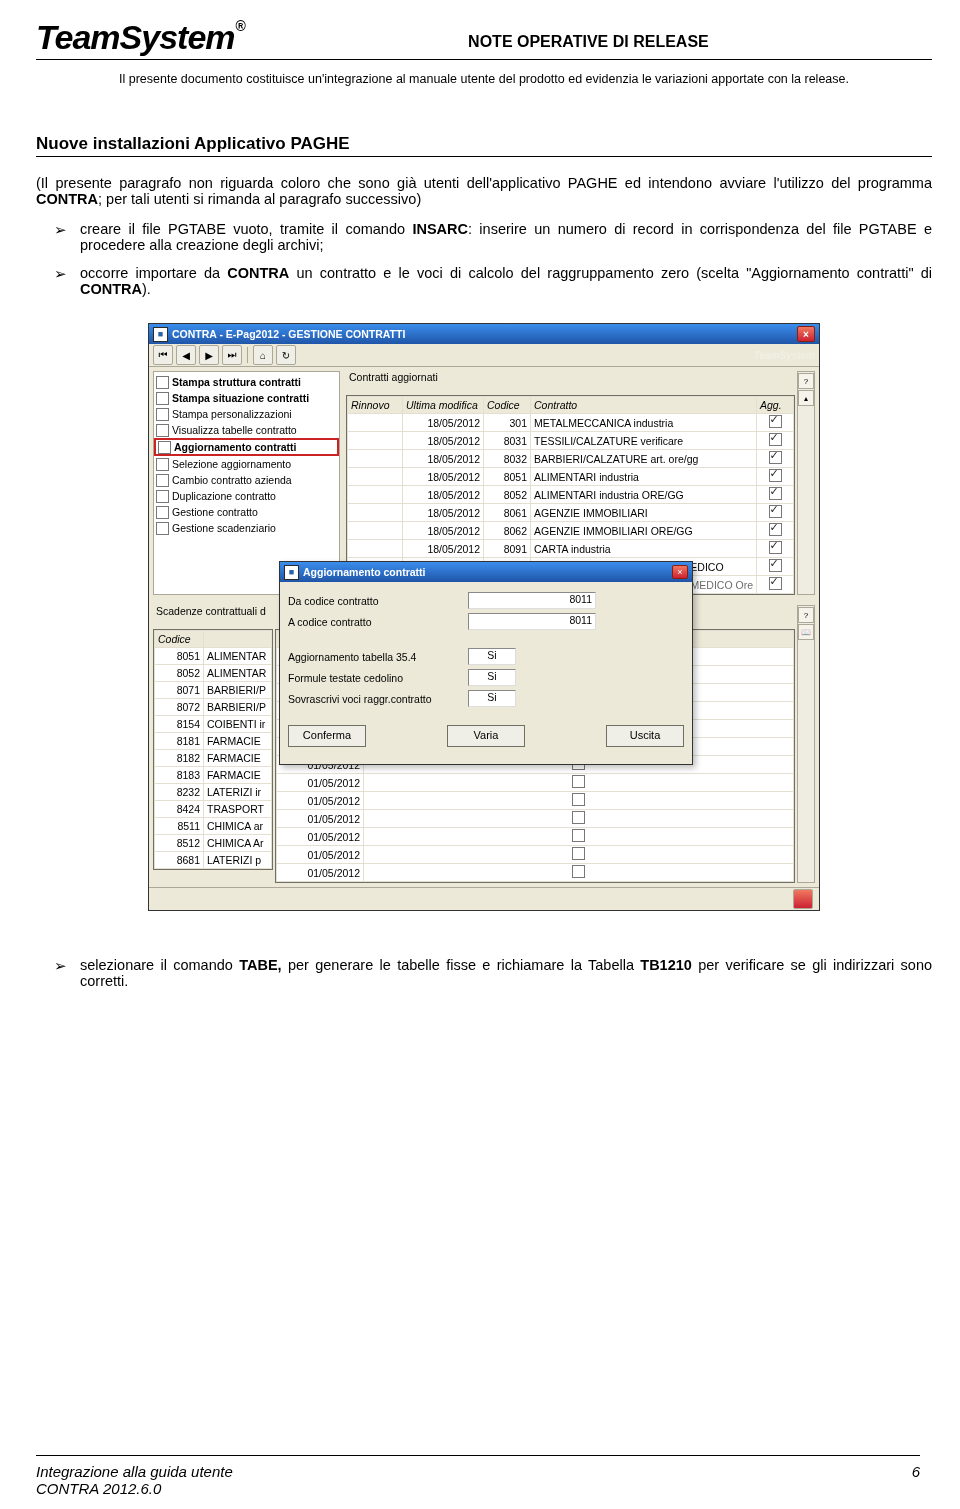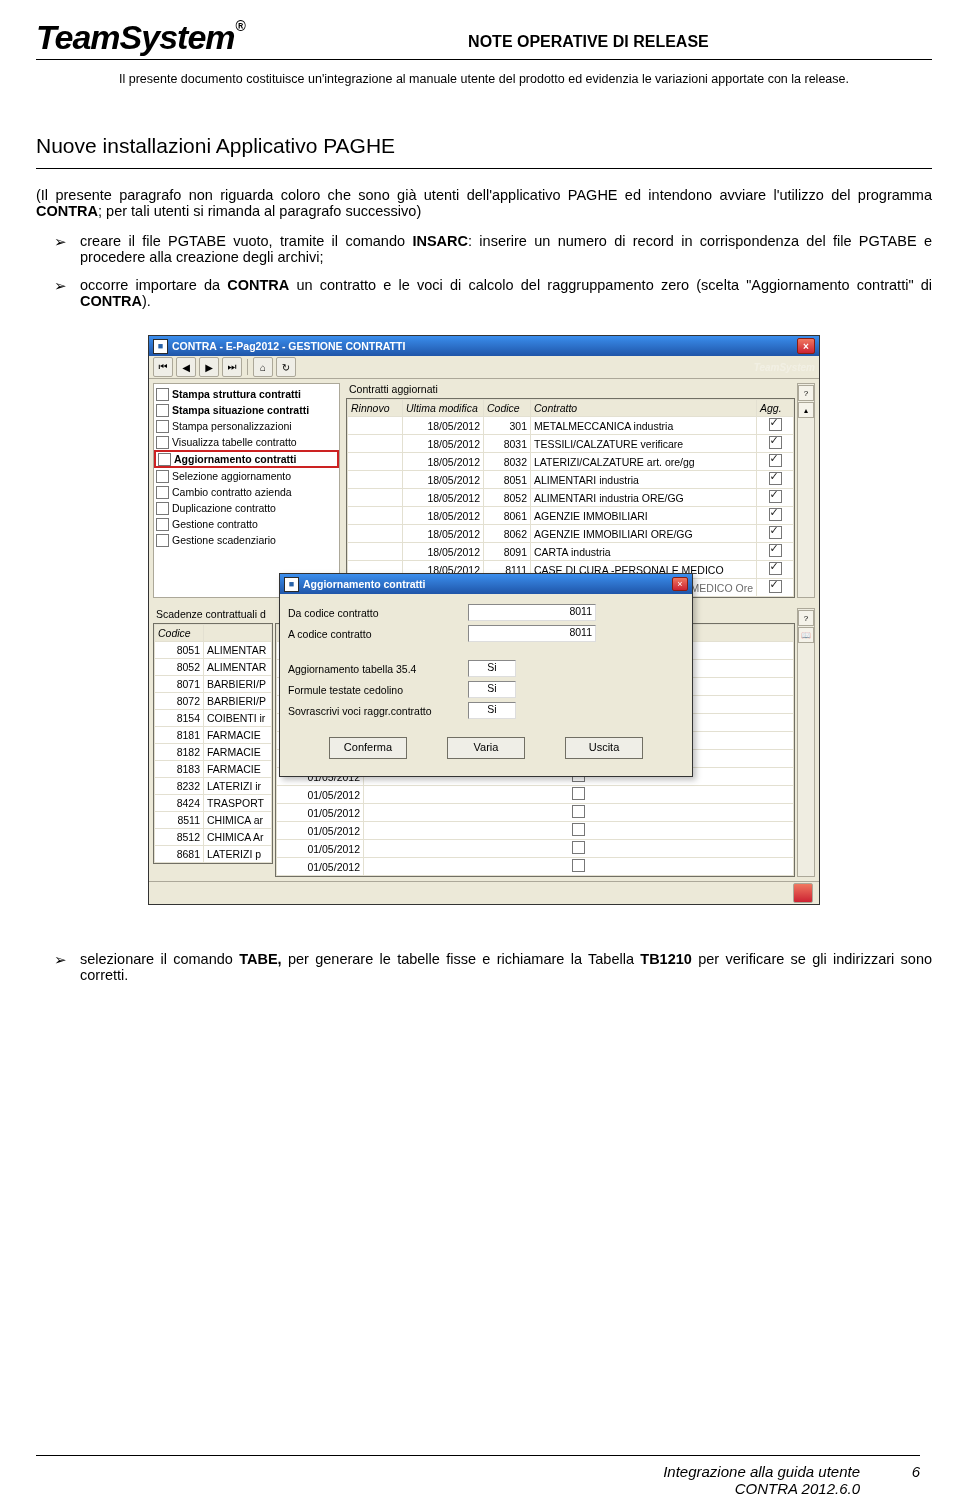--- a/index.html
+++ b/index.html
@@ -13,21 +13,21 @@
   }
   html,body{margin:0;padding:0;background:#fff;color:#000;}
   body{font-family:Arial,Helvetica,sans-serif;font-size:14.5px;width:960px;}
   .page{box-sizing:border-box;padding:18px 28px 12px 36px;min-height:1509px;position:relative;}
   .header{display:flex;align-items:flex-end;margin-bottom:2px;}
   .logo{font-family:Arial,Helvetica,sans-serif;font-style:italic;font-weight:900;font-size:34px;letter-spacing:-1px;}
   .logo sup{font-size:14px;font-style:normal;vertical-align:top;margin-left:1px;}
   .doc-type{flex:1;text-align:center;font-weight:bold;font-size:16px;margin-bottom:6px;}
   .hdr-line{border:0;border-top:1px solid #000;margin:2px 0 10px 0;}
   .intro{font-size:12.5px;text-align:center;margin-bottom:48px;margin-top:12px;}
-  .section-title{font-weight:normal;font-size:21px;margin:0 0 10px 0;}
+  .section-title{font-weight:bold;font-size:17px;margin:0 0 2px 0;}
   .section-rule{border:0;border-top:1px solid #000;margin:0 0 18px 0;}
   p{margin:16px 0 14px 0;text-align:justify;}
   .bullets{list-style:none;padding:0;margin:0 0 24px 0;}
   .bullets li{position:relative;padding-left:44px;margin-bottom:12px;text-align:justify;}
   .bullets li::before{content:"➢";position:absolute;left:18px;top:0;font-size:15px;}
   b,.bold{font-weight:bold;}
   .screenshot-wrap{display:flex;justify-content:center;margin:26px 0 46px 0;}
   .app{width:670px;font-family:Tahoma,Arial,sans-serif;font-size:10.5px;color:#000;border:1px solid #333;background:var(--xp-bg);}
   .titlebar{background:linear-gradient(to bottom,#3b8eed,#1f55a8);color:#fff;height:20px;display:flex;align-items:center;padding:0 4px;}
   .titlebar .ticon{width:13px;height:13px;background:#fff;border:1px solid #2a2a2a;margin-right:4px;display:flex;align-items:center;justify-content:center;color:#2862a8;font-size:9px;font-weight:bold;}
@@ -37,50 +37,50 @@
   .tbtn{width:18px;height:18px;border:1px solid var(--xp-border);background:#efeee7;border-radius:2px;display:flex;align-items:center;justify-content:center;font-size:10px;}
   .tsep{width:1px;height:16px;background:var(--xp-border);margin:0 2px;}
   .brand{margin-left:auto;color:#fff;font-size:10px;opacity:.3;font-style:italic;font-weight:bold;}
   .content{display:flex;gap:6px;padding:4px;position:relative;}
   .left-panel{width:185px;background:#fff;border:1px solid var(--xp-border);padding:2px 0;}
   .lp-item{display:flex;align-items:center;height:16px;padding:0 2px;white-space:nowrap;overflow:hidden;}
   .cbx{width:11px;height:11px;border:1px solid #777;background:#fff;margin-right:3px;flex-shrink:0;}
   .lp-bold{font-weight:bold;}
   .lp-hl{border:2px solid #c22;box-sizing:border-box;height:18px;}
   .right-panel{flex:1;display:flex;flex-direction:column;}
-  .fieldset-label{margin:0 0 3px 3px;font-size:10.5px;}
+  .fieldset-label{margin:0 0 12px 3px;font-size:10.5px;}
   .grid{border:1px solid var(--xp-border-dark);background:#fff;}
   .grid table{width:100%;border-collapse:collapse;font-size:10.5px;}
   .grid th,.grid td{border:1px solid #e3e0d1;padding:1px 3px;text-align:left;height:14px;background:#fff;overflow:hidden;white-space:nowrap;}
   .grid th{background:#ece9d8;font-weight:normal;font-style:italic;}
   .grid td.num{text-align:right;}
   .grid td.ctr{text-align:center;}
   .chk{display:inline-block;width:11px;height:11px;border:1px solid #777;background:#fff;position:relative;}
   .chk.on::after{content:"✓";position:absolute;left:0;top:-3px;font-size:11px;color:#222;}
   .side-scroll{width:16px;border:1px solid var(--xp-border);background:#efede1;display:flex;flex-direction:column;align-items:center;gap:1px;padding-top:1px;}
   .side-scroll .sbtn{width:14px;height:14px;border:1px solid var(--xp-border);background:#f5f3ea;font-size:8px;display:flex;align-items:center;justify-content:center;}
   .toprow{display:flex;gap:2px;}
   .modal{position:absolute;left:130px;top:194px;width:412px;background:var(--xp-bg);border:1px solid #333;box-shadow:3px 3px 6px rgba(0,0,0,.25);z-index:5;}
   .modal .titlebar{font-size:10.5px;}
   .modal .mbody{padding:10px 8px 6px 8px;display:flex;flex-direction:column;gap:4px;}
   .mrow{display:flex;align-items:center;height:17px;}
   .mrow label{width:180px;}
   .mfield{width:120px;height:15px;background:#fff;border:1px solid #888;border-right-color:#ddd;border-bottom-color:#ddd;text-align:right;padding:0 3px;font-size:10.5px;}
   .mfield.small{width:40px;text-align:center;}
-  .mbtns{display:flex;justify-content:center;gap:40px;margin-top:14px;margin-bottom:11px;}
+  .mbtns{display:flex;justify-content:space-between;gap:40px;margin-top:14px;margin-bottom:11px;}
   .mbtn{width:76px;height:20px;background:#efeee7;border:1px solid var(--xp-border-dark);text-align:center;line-height:18px;font-size:11px;}
   .bottom-split{display:flex;gap:2px;margin-top:2px;position:relative;padding:4px;}
   .bottom-left{width:120px;}
   .bottom-right{flex:1;}
   .statusbar{height:22px;background:var(--xp-bg);border-top:1px solid var(--xp-border);display:flex;align-items:center;justify-content:flex-end;padding:0 6px;}
   .st-exit{width:18px;height:18px;border:1px solid var(--xp-border);background:linear-gradient(#f07860,#c23);border-radius:2px;}
   .footer{position:absolute;bottom:12px;left:36px;right:40px;}
   .ftr-line{border:0;border-top:1px solid #000;}
   .ftr-row{display:flex;font-style:italic;font-size:15px;margin-top:2px;}
-  .ftr-ctr{flex:1;text-align:right;}
+  .ftr-ctr{flex:1;text-align:left;}
   .ftr-pg{width:60px;text-align:right;}
   .modal-close{width:14px;height:12px;background:linear-gradient(#f07860,#c23);border:1px solid #8a1d10;color:#fff;display:flex;align-items:center;justify-content:center;font-size:9px;border-radius:2px;margin-left:auto;}
 </style>
 </head>
 <body>
 
 <div class="page">
   <div class="header">
     <span class="logo">
       <span>TeamSystem</span><sup>®</sup>
@@ -192,21 +192,21 @@
                         <td></td>
                         <td class="num">18/05/2012</td>
                         <td class="num">8031</td>
                         <td>TESSILI/CALZATURE verificare</td>
                         <td class="ctr"><span class="chk on"></span></td>
                       </tr>
                       <tr>
                         <td></td>
                         <td class="num">18/05/2012</td>
                         <td class="num">8032</td>
-                        <td>LATERIZI/CALZATURE art. ore/gg</td>
+                        <td>BARBIERI/CALZATURE art. ore/gg</td>
                         <td class="ctr"><span class="chk on"></span></td>
                       </tr>
                       <tr>
                         <td></td>
                         <td class="num">18/05/2012</td>
                         <td class="num">8051</td>
                         <td>ALIMENTARI industria</td>
                         <td class="ctr"><span class="chk on"></span></td>
                       </tr>
                       <tr>

